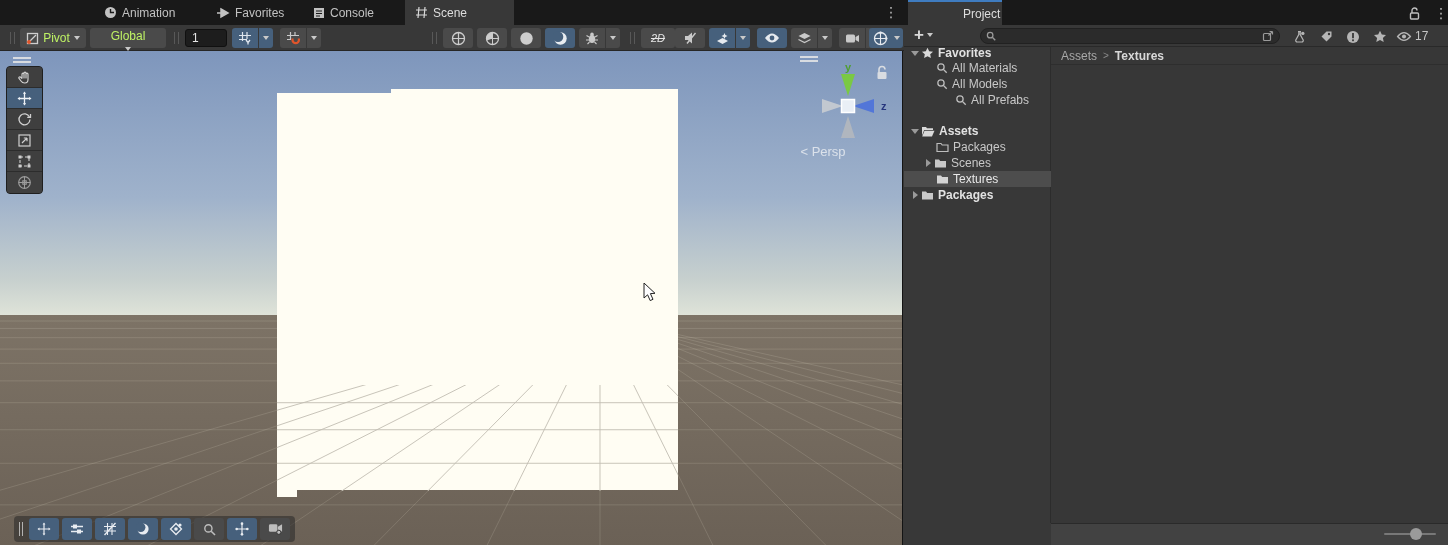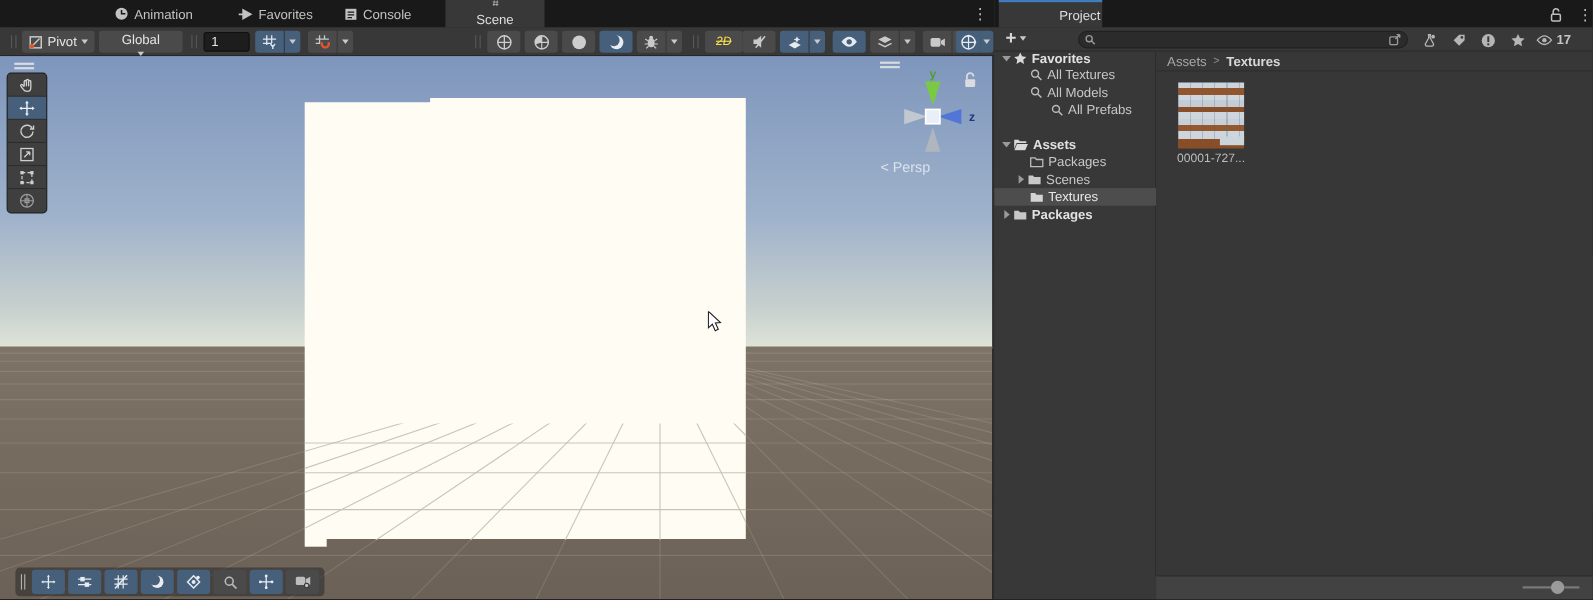--- a/index.html
+++ b/index.html
@@ -8,21 +8,21 @@
 
   
   .tabstrip{position:absolute;top:0;height:25px;background:#191919;width:100%;}
   .tab{position:absolute;top:0;height:25px;display:flex;align-items:center;gap:5px;padding:0 10px;color:#c2c2c2;}
   .tab.active{background:#383838;color:#dedede;}
   .tab.focused{border-top:2px solid #3f7cc0;padding-top:0;}
   .kebab{position:absolute;top:4px;color:#bdbdbd;font-size:14px;line-height:16px;letter-spacing:0;}
 
   
   .toolbar{position:absolute;left:0;top:25px;width:904px;height:26px;background:#383838;border-bottom:1px solid #262626;}
-  .tbtn{position:absolute;top:3px;height:20px;background:#4a4a4a;border-radius:3px;display:flex;align-items:center;justify-content:center;gap:4px;color:#e5e5e5;}
+  .tbtn{position:absolute;top:3px;height:20px;background:#4a4a4a;border-radius:3px;display:flex;align-items:center;justify-content:center;gap:4px;color:#bef264;}
   .tbtn.grouped-l{border-radius:3px 0 0 3px;}
   .tbtn.dd{width:14px;border-radius:0 3px 3px 0;margin-left:0;}
   .tbtn.blue{background:#46607c;}
   .caret{width:0;height:0;border-left:3.5px solid transparent;border-right:3.5px solid transparent;border-top:4.5px solid #c9c9c9;}
   .vsep{position:absolute;top:7px;width:5px;height:12px;border-left:1px solid #585858;border-right:1px solid #585858;}
   .numfield{position:absolute;top:4px;height:18px;background:#1d1d1d;border:1px solid #101010;border-radius:3px;color:#e6e6e6;padding:0 6px;font-size:12px;}
 
   
   .scene{position:absolute;left:0;top:51px;width:903px;height:494px;overflow:hidden;border-right:1px solid #141414;}
   .overlay-handle{position:absolute;width:18px;height:6px;border-top:2px solid #e8e8e8;border-bottom:2px solid #e8e8e8;opacity:.85;}
@@ -97,21 +97,21 @@
         </svg>
       <span>Favorites</span>
     </div>
     <div class="tab" style="left:303px;">
       <svg width="12" height="12" viewBox="0 0 12 12">
           <rect x="1" y="1" width="10" height="10" fill="#c2c2c2"></rect>
           <path d="M3 4h6M3 6.5h6M3 9h4" stroke="#191919" stroke-width="1"></path>
         </svg>
       <span>Console</span>
     </div>
-    <div class="tab active" style="left:405px;width:90px;flex-direction:column;">
+    <div class="tab active" style="left:405px;width:109px;">
       <svg width="13" height="13" viewBox="0 0 13 13">
           <path d="M4 1L3 12M10 1L9 12M1 4h11M1 9h11" stroke="#d8d8d8" stroke-width="1.2" fill="none"></path>
         </svg>
       <span>Scene</span>
     </div>
     <div class="kebab" style="left:884px;">⋮</div>
   </div>
 
   <div class="toolbar">
     <div class="vsep" style="left:10px;"></div>
@@ -194,21 +194,21 @@
           <circle cx="7" cy="3.4" r="1.8" fill="#c9c9c9"></circle>
           <path d="M4 6L1.5 4.5M4 9H1M4.5 11l-2 2M10 6l2.5-1.5M10 9h3M9.5 11l2 2" stroke="#c9c9c9" stroke-width="1.1"></path>
         </svg>
     </div>
     <div class="tbtn dd" style="left:606px;">
         <span class="caret"></span>
       </div>
 
     <div class="vsep" style="left:630px;"></div>
 
-    <div class="tbtn" style="left:641px;width:34px;color:#fde047;">
+    <div class="tbtn" style="left:641px;width:34px;color:#e5e5e5;">
       <span style="font-size:11px;font-style:italic;text-decoration:line-through;">2D</span>
     </div>
     <div class="tbtn" style="left:675px;width:30px;">
       <svg width="15" height="14" viewBox="0 0 15 14">
           <path d="M2 5h3l4-3.5v11L5 9H2z" fill="#c9c9c9"></path>
           <path d="M12.5 2L4 12.5" stroke="#c9c9c9" stroke-width="1.4"></path>
         </svg>
     </div>
     <div class="tbtn blue grouped-l" style="left:709px;width:26px;">
       <svg width="15" height="15" viewBox="0 0 15 15">
@@ -493,21 +493,21 @@
             <circle cx="7" cy="7" r="6" fill="#b5b5b5"></circle>
             <rect x="6.1" y="3" width="1.8" height="5.2" fill="#383838"></rect>
             <rect x="6.1" y="9.4" width="1.8" height="1.8" fill="#383838"></rect>
           </svg>
       </div>
       <div class="pbtn" style="left:464px;">
         <svg width="14" height="13" viewBox="0 0 14 13">
             <path d="M7 0.8l1.8 3.8 4.2.5-3.1 2.8.8 4.1L7 10l-3.7 2 .8-4.1L1 5.1l4.2-.5z" fill="#b5b5b5"></path>
           </svg>
       </div>
-      <div style="position:absolute;left:492px;top:4px;display:flex;align-items:center;gap:3px;font-weight:bold;">
+      <div style="position:absolute;left:492px;top:4px;display:flex;align-items:center;gap:3px;">
         <svg width="16" height="11" viewBox="0 0 16 12">
             <path d="M1 6q7-8.5 14 0q-7 8.5-14 0z" fill="none" stroke="#b5b5b5" stroke-width="1.4"></path>
             <circle cx="8" cy="6" r="2.2" fill="#b5b5b5"></circle>
           </svg>
         <span style="color:#c5c5c5;">17</span>
       </div>
     </div>
 
     <div class="tree">
       <div class="trow" style="top:-2px;padding-left:5px;">
@@ -517,21 +517,21 @@
         <svg width="13" height="12" viewBox="0 0 14 13" style="margin-right:4px;">
             <path d="M7 0.8l1.8 3.8 4.2.5-3.1 2.8.8 4.1L7 10l-3.7 2 .8-4.1L1 5.1l4.2-.5z" fill="#d9d9d9"></path>
           </svg>
         <span class="tlabel bold">Favorites</span>
       </div>
       <div class="trow" style="top:13px;padding-left:32px;">
         <svg width="12" height="12" viewBox="0 0 13 13" style="margin-right:4px;">
             <circle cx="5.4" cy="5.4" r="3.4" fill="none" stroke="#bdbdbd" stroke-width="1.4"></circle>
             <path d="M8 8l3.6 3.6" stroke="#bdbdbd" stroke-width="1.5"></path>
           </svg>
-        <span class="tlabel">All Textures</span>
+        <span class="tlabel">All Materials</span>
       </div>
       <div class="trow" style="top:29px;padding-left:32px;">
         <svg width="12" height="12" viewBox="0 0 13 13" style="margin-right:4px;">
             <circle cx="5.4" cy="5.4" r="3.4" fill="none" stroke="#bdbdbd" stroke-width="1.4"></circle>
             <path d="M8 8l3.6 3.6" stroke="#bdbdbd" stroke-width="1.5"></path>
           </svg>
         <span class="tlabel">All Models</span>
       </div>
       <div class="trow" style="top:45px;padding-left:51px;">
         <svg width="12" height="12" viewBox="0 0 13 13" style="margin-right:4px;">
@@ -582,24 +582,20 @@
         <span class="tlabel bold">Packages</span>
       </div>
     </div>
 
     <div class="content">
       <div class="crumbbar">
         <span>Assets</span>
         <span style="font-size:10px;color:#8b8b8b;">&gt;</span>
         <span class="cur">Textures</span>
       </div>
-      <div class="asset">
-        <div class="brick"></div>
-        <div class="asset-label">00001-727...</div>
-      </div>
     </div>
 
     <div class="pfooter">
       <div class="zoom-slider">
         <div class="zoom-knob"></div>
       </div>
     </div>
   </div>
 
 </div>

